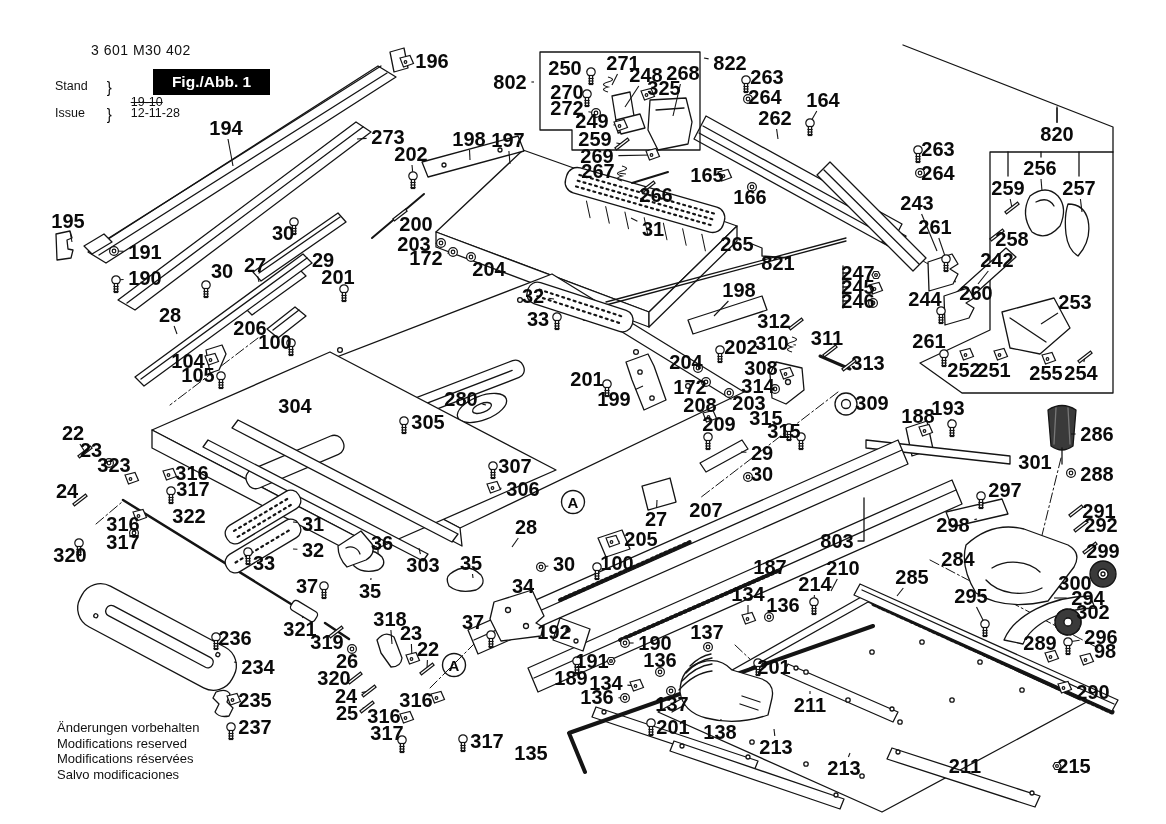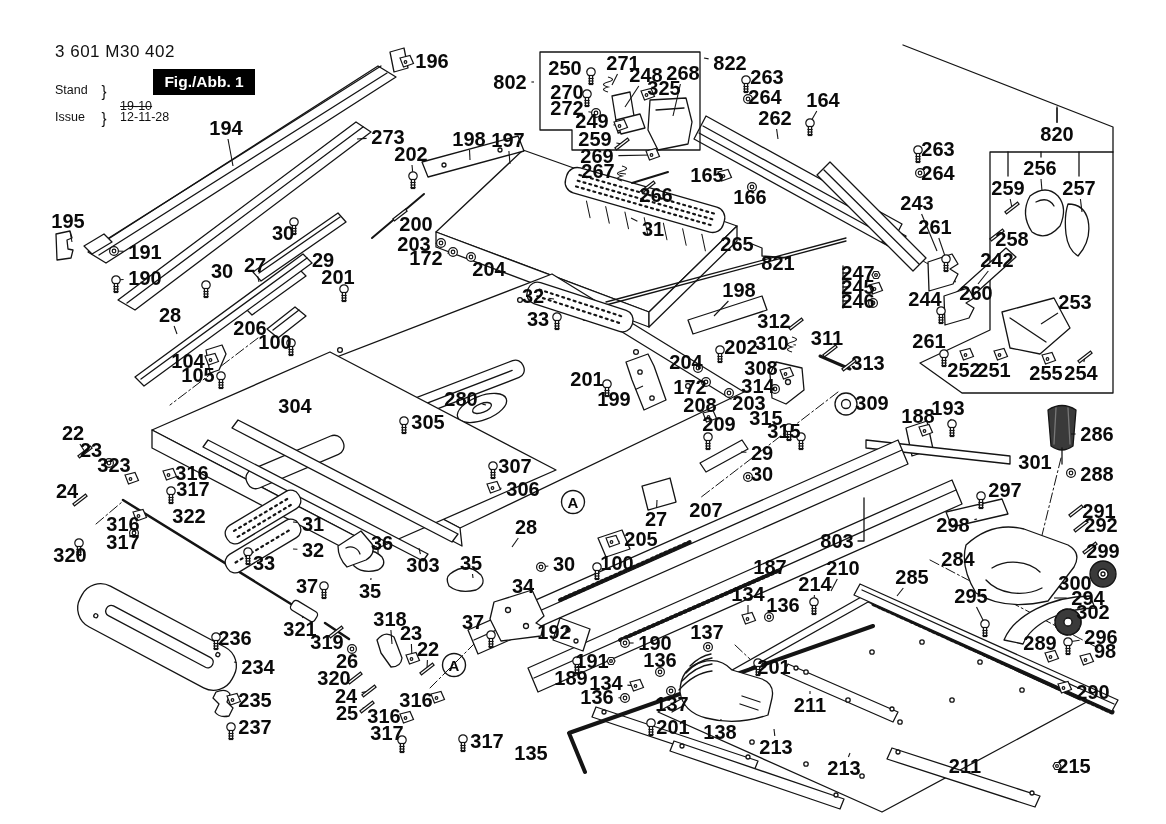--- a/index.html
+++ b/index.html
@@ -1,25 +1,25 @@
 <!DOCTYPE html>
 <html><head>
 <meta charset="utf-8">
 <style>
   html,body{margin:0;padding:0;background:#e8e8e8;}
   #stage{position:relative;width:1166px;height:824px;background:#ffffff;overflow:hidden;
          font-family:"Liberation Sans", sans-serif;color:#111;}
   #fig{position:absolute;left:0;top:0;width:1166px;height:824px;}
   .hdr{position:absolute;left:55px;top:42px;}
-  .doc-num{font-size:17px;letter-spacing:.5px;}
+  .doc-num{font-size:14px;letter-spacing:.5px;margin-left:36px;}
   .issue-grid{margin-top:7px;display:grid;grid-template-columns:auto auto auto;column-gap:8px;
               font-size:12.5px;line-height:11px;align-items:center;}
   .brace{font-size:15px;transform:scaleY(1.1);}
   .strike{text-decoration:line-through;margin-top:32px;}
-  .fig-box{position:absolute;left:153px;top:69px;width:102px;height:26px;background:#000;color:#fff;
+  .fig-box{position:absolute;left:153px;top:69px;width:117px;height:26px;background:#000;color:#fff;
            font-weight:bold;font-size:15.5px;display:flex;align-items:center;justify-content:center;}
   .ftr{position:absolute;left:57px;top:720px;font-size:13px;line-height:15.5px;}
   #fig text.callout{font:bold 20px "Liberation Sans", sans-serif;fill:#0a0a0a;}
   #fig text.marker-a{font:bold 15px "Liberation Sans", sans-serif;fill:#0a0a0a;}
   #fig .leader{stroke:#141414;stroke-width:1.1;fill:none;}
 </style>
 </head>
 <body>
 
 <div id="stage">
@@ -30,20 +30,26 @@
       <span>Stand</span>
       <span class="brace">}</span>
       <span class="strike">19-10</span>
       <span>Issue</span>
       <span class="brace">}</span>
       <span>12-11-28</span>
     </div>
   </div>
   <div class="fig-box">Fig./Abb. 1</div>
 
+  <div class="ftr">
+    <div>Änderungen vorbehalten</div>
+    <div>Modifications reserved</div>
+    <div>Modifications réservées</div>
+    <div>Salvo modificaciones</div>
+  </div>
 
   <svg id="fig" xmlns="http://www.w3.org/2000/svg" viewBox="0 0 1166 824">
     <defs>
       <g id="g-s">
           <circle r="4.2"></circle>
           <rect x="-1.6" y="3.5" width="3.2" height="9"></rect>
           <line x1="-2.6" y1="6.5" x2="2.6" y2="6.5"></line>
           <line x1="-2.6" y1="9" x2="2.6" y2="9"></line>
           <line x1="-2.6" y1="11.5" x2="2.6" y2="11.5"></line>
         </g>

